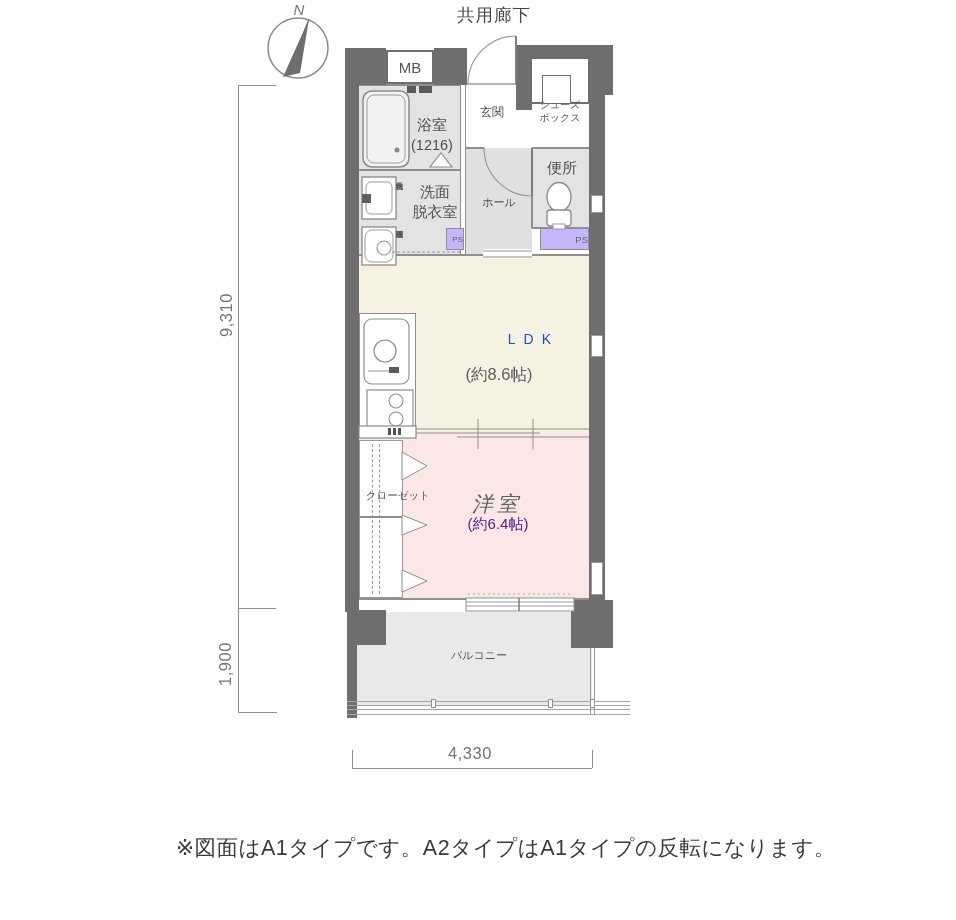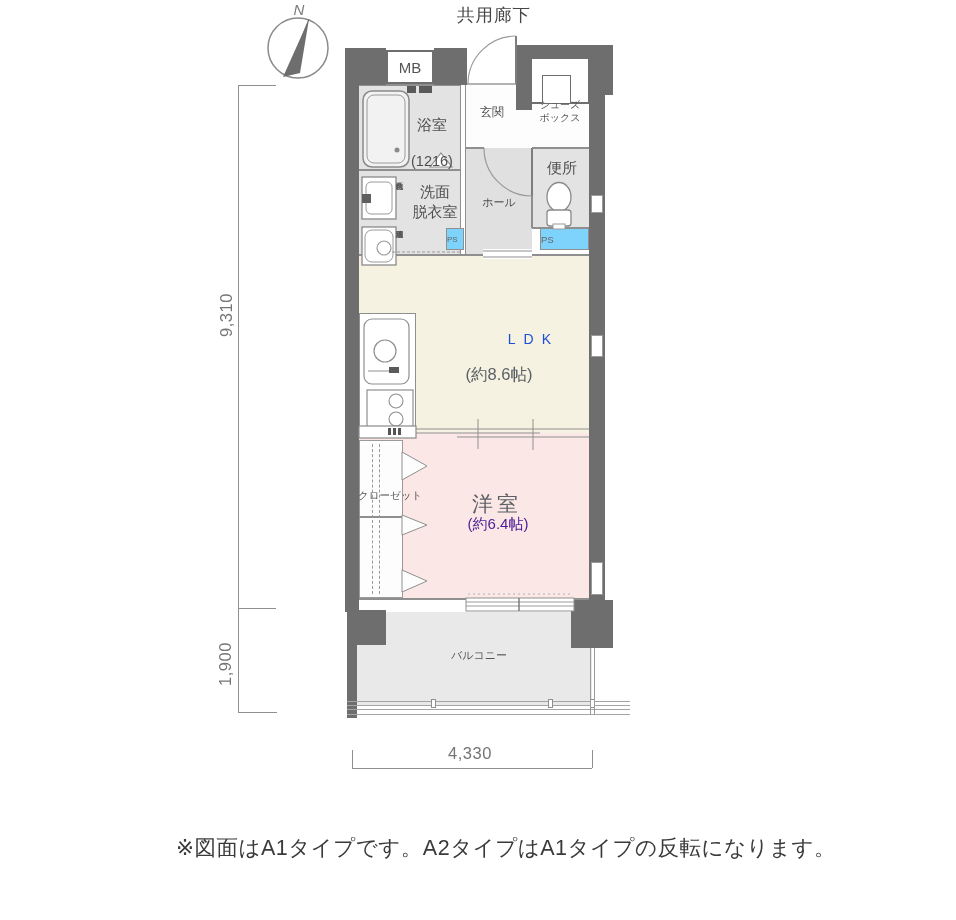--- a/index.html
+++ b/index.html
@@ -42,21 +42,21 @@
   .pole-dash{top:444px;width:1px;height:150px;border-left:1px dashed #9a9a9a;}
   .pole-a{left:372px;} .pole-b{left:379px;}
   .l-bottom-a{left:345px;top:598px;width:121px;height:2px;background:#8f8f8f;}
   .l-bottom-b{left:574px;top:598px;width:15px;height:2px;background:#8f8f8f;}
   
   .wbox{background:#fff;border:2px solid #6e6e6e;box-sizing:border-box;}
   .mb-box{left:386px;top:50px;width:48px;height:34px;display:flex;align-items:center;justify-content:center;
           font-size:15px;color:#555;}
   .shoebox{left:530px;top:57px;width:60px;height:47px;}
   .shoebox-inner{left:542px;top:75px;width:29px;height:29px;background:#fff;border:1.5px solid #6e6e6e;box-sizing:border-box;}
-  .ps-box{background:#7dd3fc;border:1.5px solid #8f8f8f;box-sizing:border-box;display:flex;align-items:center;justify-content:flex-start;color:#666;}
+  .ps-box{background:#c4b5fd;border:1.5px solid #8f8f8f;box-sizing:border-box;display:flex;align-items:center;justify-content:flex-end;color:#666;}
   .ps-left{left:446px;top:228px;width:18px;height:22px;font-size:8px;}
   .ps-right{left:540px;top:228px;width:49px;height:22px;font-size:9.5px;}
   .kitchen-counter{left:359px;top:313px;width:57px;height:120px;background:#fff;border:1.5px solid #8f8f8f;box-sizing:border-box;}
   .win-slot{background:#fff;border:1px solid #9a9a9a;box-sizing:border-box;}
   .win-s1{left:591px;top:195px;width:12px;height:18px;}
   .win-s2{left:591px;top:335px;width:12px;height:22px;}
   .win-s3{left:591px;top:562px;width:12px;height:33px;}
   
   .rail{background:#a5a5a5;height:1px;width:283px;left:347px;}
   .rail1{top:701px;} .rail2{top:705px;} .rail3{top:709px;} .rail4{top:714px;}
@@ -74,34 +74,34 @@
   .dim-tick-r{left:592px;top:750px;width:1px;height:18px;}
   .dim-label{font-size:16.5px;color:#757575;letter-spacing:0.5px;}
   .dim-v1{left:196px;top:305px;width:60px;height:20px;line-height:20px;text-align:center;transform:rotate(-90deg);}
   .dim-v2{left:195px;top:654px;width:60px;height:20px;line-height:20px;text-align:center;transform:rotate(-90deg);}
   .dim-h1{left:410px;top:744px;width:120px;text-align:center;}
   
   .lbl{color:#4f4f4f;}
   .corridor-label{left:448px;top:3px;width:92px;text-align:center;font-size:17.5px;letter-spacing:1px;color:#454545;}
   .north-label{left:286px;top:1px;width:26px;text-align:center;font-size:15px;font-style:italic;color:#7a7a7a;}
   .bath-label{left:402px;top:116px;width:60px;text-align:center;font-size:15px;}
-  .bath-size{left:400px;top:153px;width:64px;text-align:center;font-size:14.5px;}
+  .bath-size{left:400px;top:137px;width:64px;text-align:center;font-size:14.5px;}
   .genkan-label{left:462px;top:104px;width:60px;text-align:center;font-size:12px;}
   .shoebox-label{left:532px;top:98px;width:56px;text-align:center;font-size:10px;line-height:13px;color:#555;}
   .toilet-label{left:536px;top:159px;width:52px;text-align:center;font-size:15px;}
   .hall-label{left:474px;top:195px;width:50px;text-align:center;font-size:11px;}
   .washroom-label{left:402px;top:182px;width:66px;text-align:center;font-size:15px;line-height:20px;}
   .vtext{writing-mode:vertical-rl;text-orientation:upright;font-size:7.5px;color:#555;letter-spacing:0;}
   .vanity-label{left:394px;top:176px;height:50px;}
   .laundry-label{left:394px;top:224px;height:52px;}
   .ldk-label{left:439px;top:331px;width:120px;text-align:right;font-size:14px;letter-spacing:8px;color:#1d4ed8;text-indent:8px;}
   .ldk-size{left:439px;top:364px;width:120px;text-align:center;font-size:16.5px;color:#5b6067;}
-  .western-label{left:435px;top:490px;width:120px;text-align:center;font-size:21px;letter-spacing:4px;color:#5b6067;text-indent:4px;}
+  .western-label{left:435px;top:490px;width:120px;text-align:center;font-size:21px;letter-spacing:4px;color:#5b6067;text-indent:4px;font-style:italic;}
   .western-size{left:438px;top:515px;width:120px;text-align:center;font-size:15px;color:#4c1d95;}
-  .closet-label{left:358px;top:489px;width:72px;text-align:left;font-size:10.5px;color:#555;}
+  .closet-label{left:358px;top:489px;width:72px;text-align:right;font-size:10.5px;color:#555;}
   .balcony-label{left:443px;top:648px;width:72px;text-align:center;font-size:11px;color:#555;}
   .caption{left:0;top:833px;width:956px;text-align:center;font-size:21.5px;color:#3a3a3a;letter-spacing:0.5px;margin-left:28px;}
   svg.overlay{left:0;top:0;width:956px;height:920px;pointer-events:none;}
 </style>
 </head>
 <body>
 
 <div class="canvas">
 
   <div class="abs bath-room"></div>

